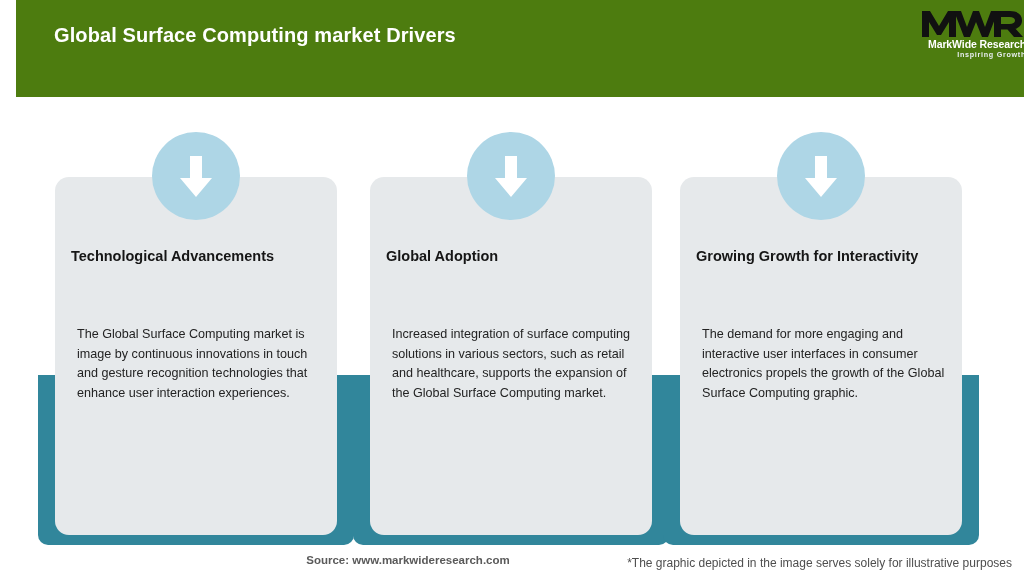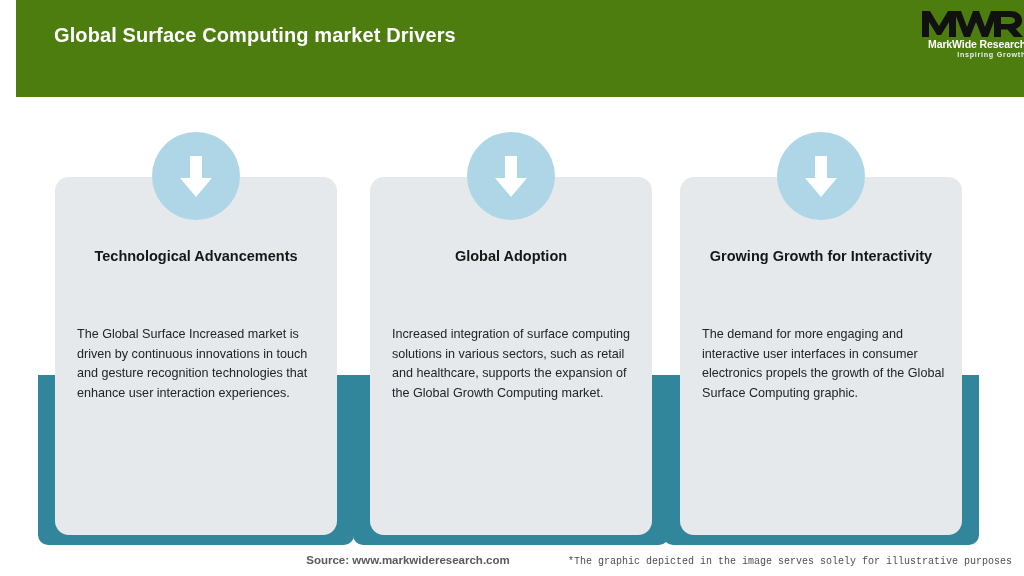--- a/index.html
+++ b/index.html
@@ -126,21 +126,21 @@
     align-items: center;
     justify-content: center;
   }
   .icon-circle svg { display: block; }
 
   .card-title {
     position: absolute;
     left: 16px;
     top: 68px;
     width: 250px;
-    text-align: center;
+    text-align: left;
     font-size: 14.5px;
     font-weight: bold;
     color: #161616;
     line-height: 22px;
     z-index: 4;
   }
 
   .card-body {
     position: absolute;
     left: 22px;
@@ -160,24 +160,23 @@
     width: 816px;
     text-align: center;
     font-size: 11.5px;
     font-weight: bold;
     color: #5a5a5a;
   }
   .disclaimer {
     position: absolute;
     right: 12px;
     top: 556px;
-    font-size: 10px;
+    font-size: 12px;
     color: #4e4e4e;
     white-space: nowrap;
-    font-family: Liberation Mono, monospace;
   }
 </style>
 </head>
 <body>
 
 <div class="header">
   <div class="header-title">Global Surface Computing market Drivers</div>
 
   <div class="logo">
     <div class="logo-mark">
@@ -197,33 +196,33 @@
 
 <div class="card-wrap c0">
   <div class="frame"></div>
   <div class="panel"></div>
   <div class="icon-circle">
     <svg width="40" height="48" viewBox="0 0 40 48" aria-hidden="true">
       <path d="M14 4 L26 4 L26 26 L36 26 L20 45 L4 26 L14 26 Z" fill="#ffffff"></path>
     </svg>
   </div>
   <div class="card-title">Technological Advancements</div>
-  <div class="card-body">The Global Surface Increased market is driven by continuous innovations in touch and gesture recognition technologies that enhance user interaction experiences.</div>
+  <div class="card-body">The Global Surface Computing market is image by continuous innovations in touch and gesture recognition technologies that enhance user interaction experiences.</div>
 </div>
 
 <div class="card-wrap c1">
   <div class="frame"></div>
   <div class="panel"></div>
   <div class="icon-circle">
     <svg width="40" height="48" viewBox="0 0 40 48" aria-hidden="true">
       <path d="M14 4 L26 4 L26 26 L36 26 L20 45 L4 26 L14 26 Z" fill="#ffffff"></path>
     </svg>
   </div>
   <div class="card-title">Global Adoption</div>
-  <div class="card-body">Increased integration of surface computing solutions in various sectors, such as retail and healthcare, supports the expansion of the Global Growth Computing market.</div>
+  <div class="card-body">Increased integration of surface computing solutions in various sectors, such as retail and healthcare, supports the expansion of the Global Surface Computing market.</div>
 </div>
 
 <div class="card-wrap c2">
   <div class="frame"></div>
   <div class="panel"></div>
   <div class="icon-circle">
     <svg width="40" height="48" viewBox="0 0 40 48" aria-hidden="true">
       <path d="M14 4 L26 4 L26 26 L36 26 L20 45 L4 26 L14 26 Z" fill="#ffffff"></path>
     </svg>
   </div>

